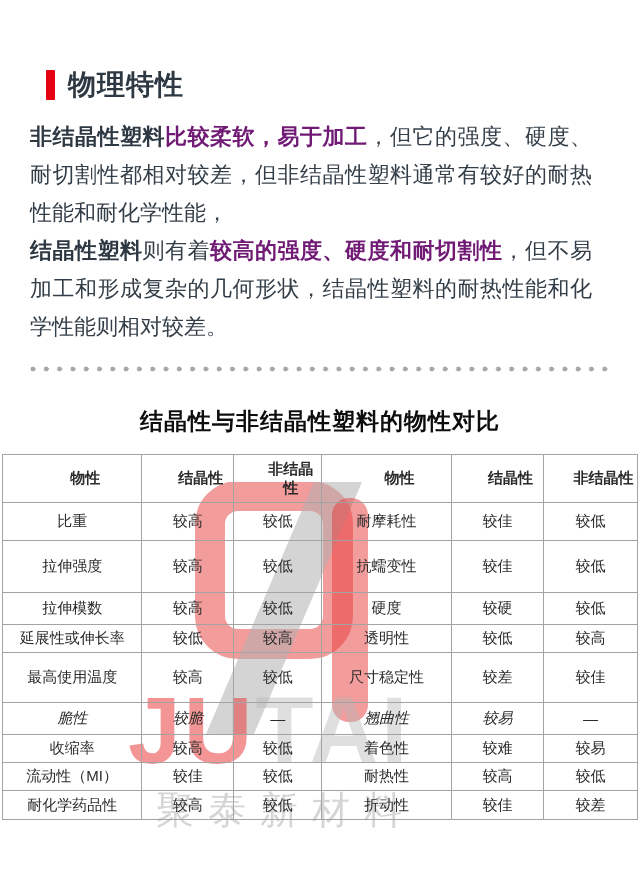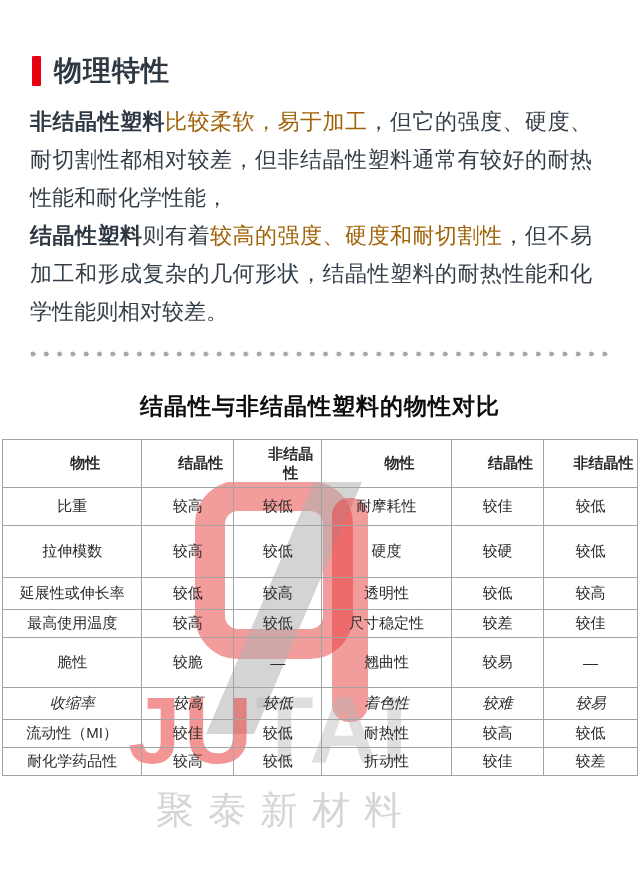--- a/index.html
+++ b/index.html
@@ -1,27 +1,27 @@
 <!DOCTYPE html>
 <html><head>
 <meta charset="utf-8">
 <style>
   html,body{margin:0;padding:0;}
   body{font-family:"Liberation Sans","DejaVu Sans",sans-serif;}
   .page{position:relative;width:640px;height:886px;background:#ffffff;overflow:hidden;}
 
   
-  .section-heading{margin:2px;padding:52px 16px 0 30px;display:flex;align-items:center;}
+  .section-heading{margin:16px;padding:52px 16px 0 30px;display:flex;align-items:center;}
   .red-bar{display:inline-block;width:9px;height:30px;background:#e60012;margin-right:13px;border-radius:1px;}
   .heading-text{font-size:28px;font-weight:700;color:#2d3842;letter-spacing:1px;line-height:34px;}
 
   
   .intro{margin:15px 30px 0 30px;width:562px;font-size:22px;line-height:38px;color:#333e48;text-align:justify;}
   .seg-bold{font-weight:700;color:#2d3842;}
-  .seg-red{font-weight:400;color:#a16207;margin-top:47px;}
+  .seg-red{font-weight:700;color:#701a75;margin-top:47px;}
 
   
   .dotted-divider{margin:20px 0 0 30px;width:582px;height:6px;
     background-image:radial-gradient(circle at 3px 3px,#a7a7a7 2.2px,rgba(0,0,0,0) 2.7px);
     background-size:13.3px 6px;background-repeat:repeat-x;}
 
   
   .table-title{margin-top:34px;text-align:center;font-size:23px;font-weight:700;color:#0d0d0d;letter-spacing:1px;}
 
   
@@ -94,20 +94,28 @@
     <tbody>
       <tr>
         <td>比重</td>
         <td>较高</td>
         <td>较低</td>
         <td>耐摩耗性</td>
         <td>较佳</td>
         <td>较低</td>
       </tr>
       <tr>
+        <td>拉伸强度</td>
+        <td>较高</td>
+        <td>较低</td>
+        <td>抗蠕变性</td>
+        <td>较佳</td>
+        <td>较低</td>
+      </tr>
+      <tr>
         <td>拉伸模数</td>
         <td>较高</td>
         <td>较低</td>
         <td>硬度</td>
         <td>较硬</td>
         <td>较低</td>
       </tr>
       <tr>
         <td>延展性或伸长率</td>
         <td>较低</td>

